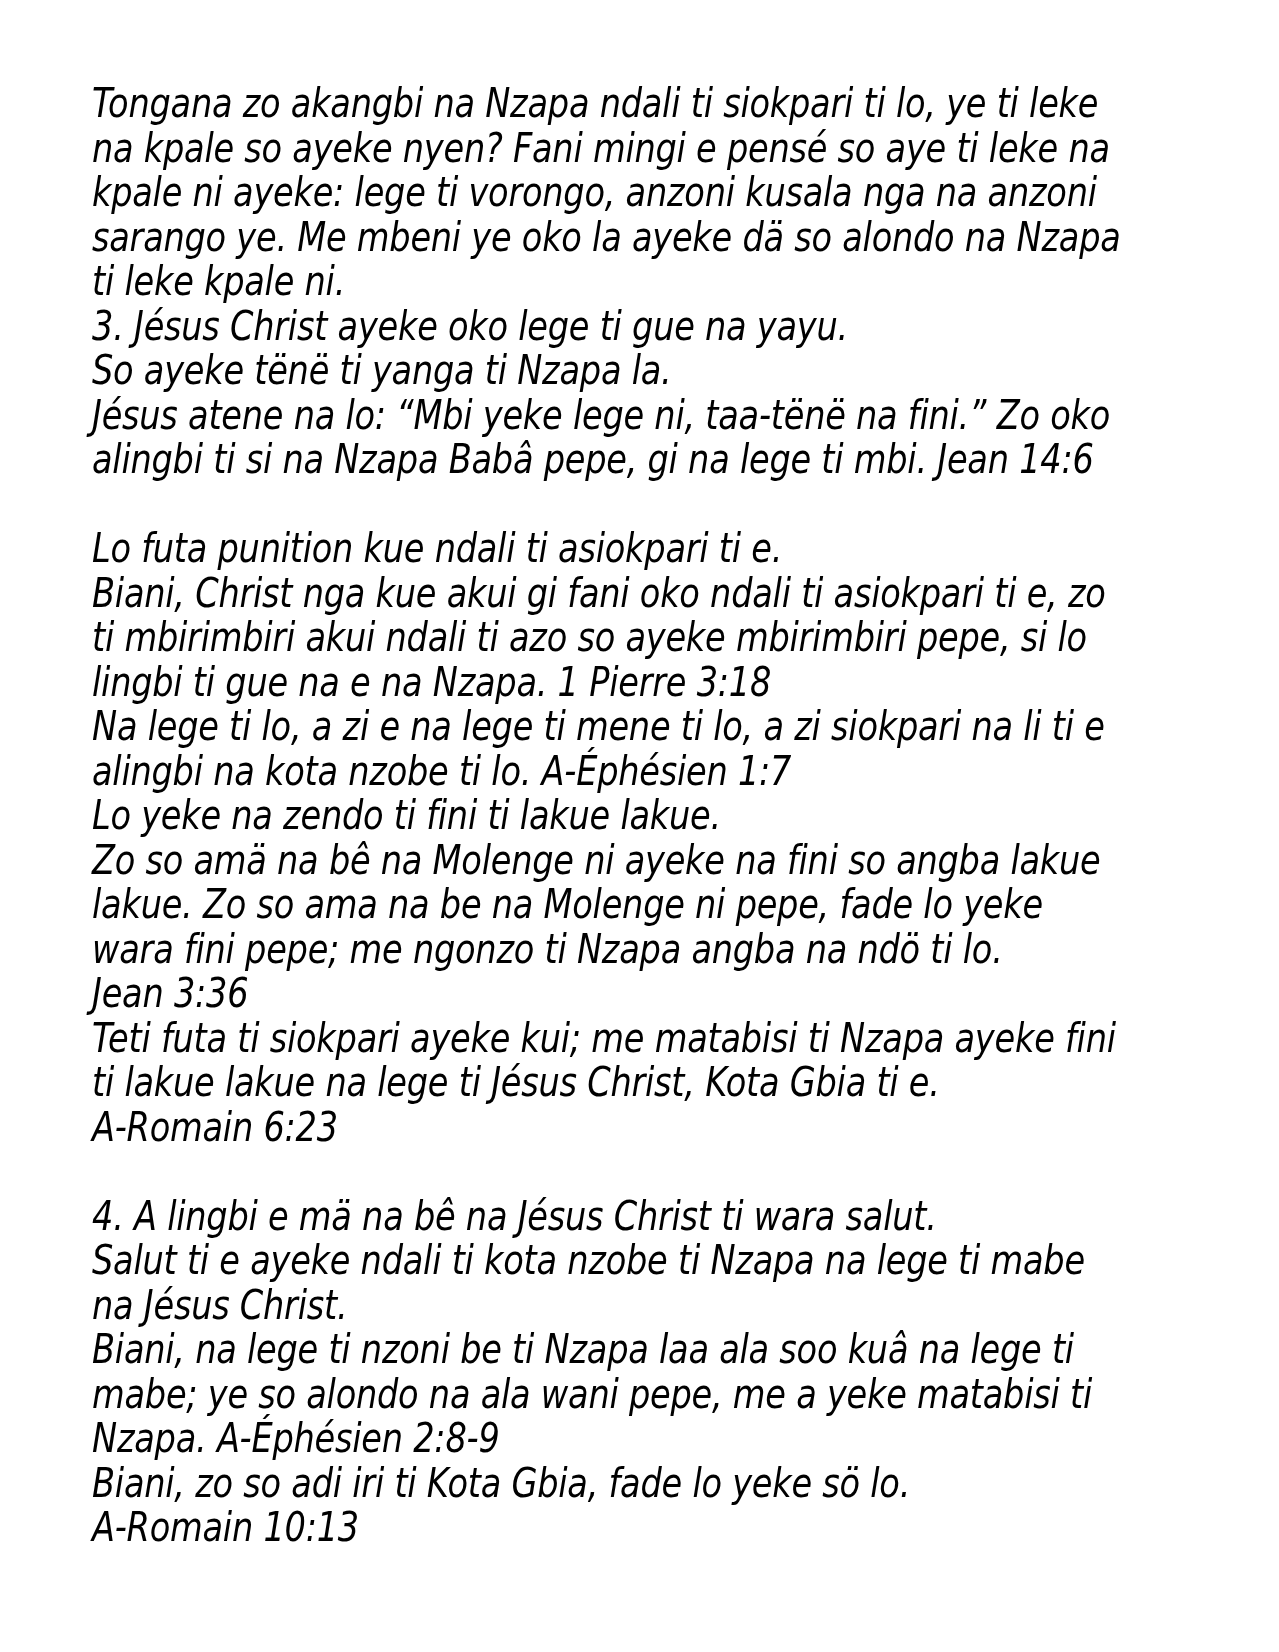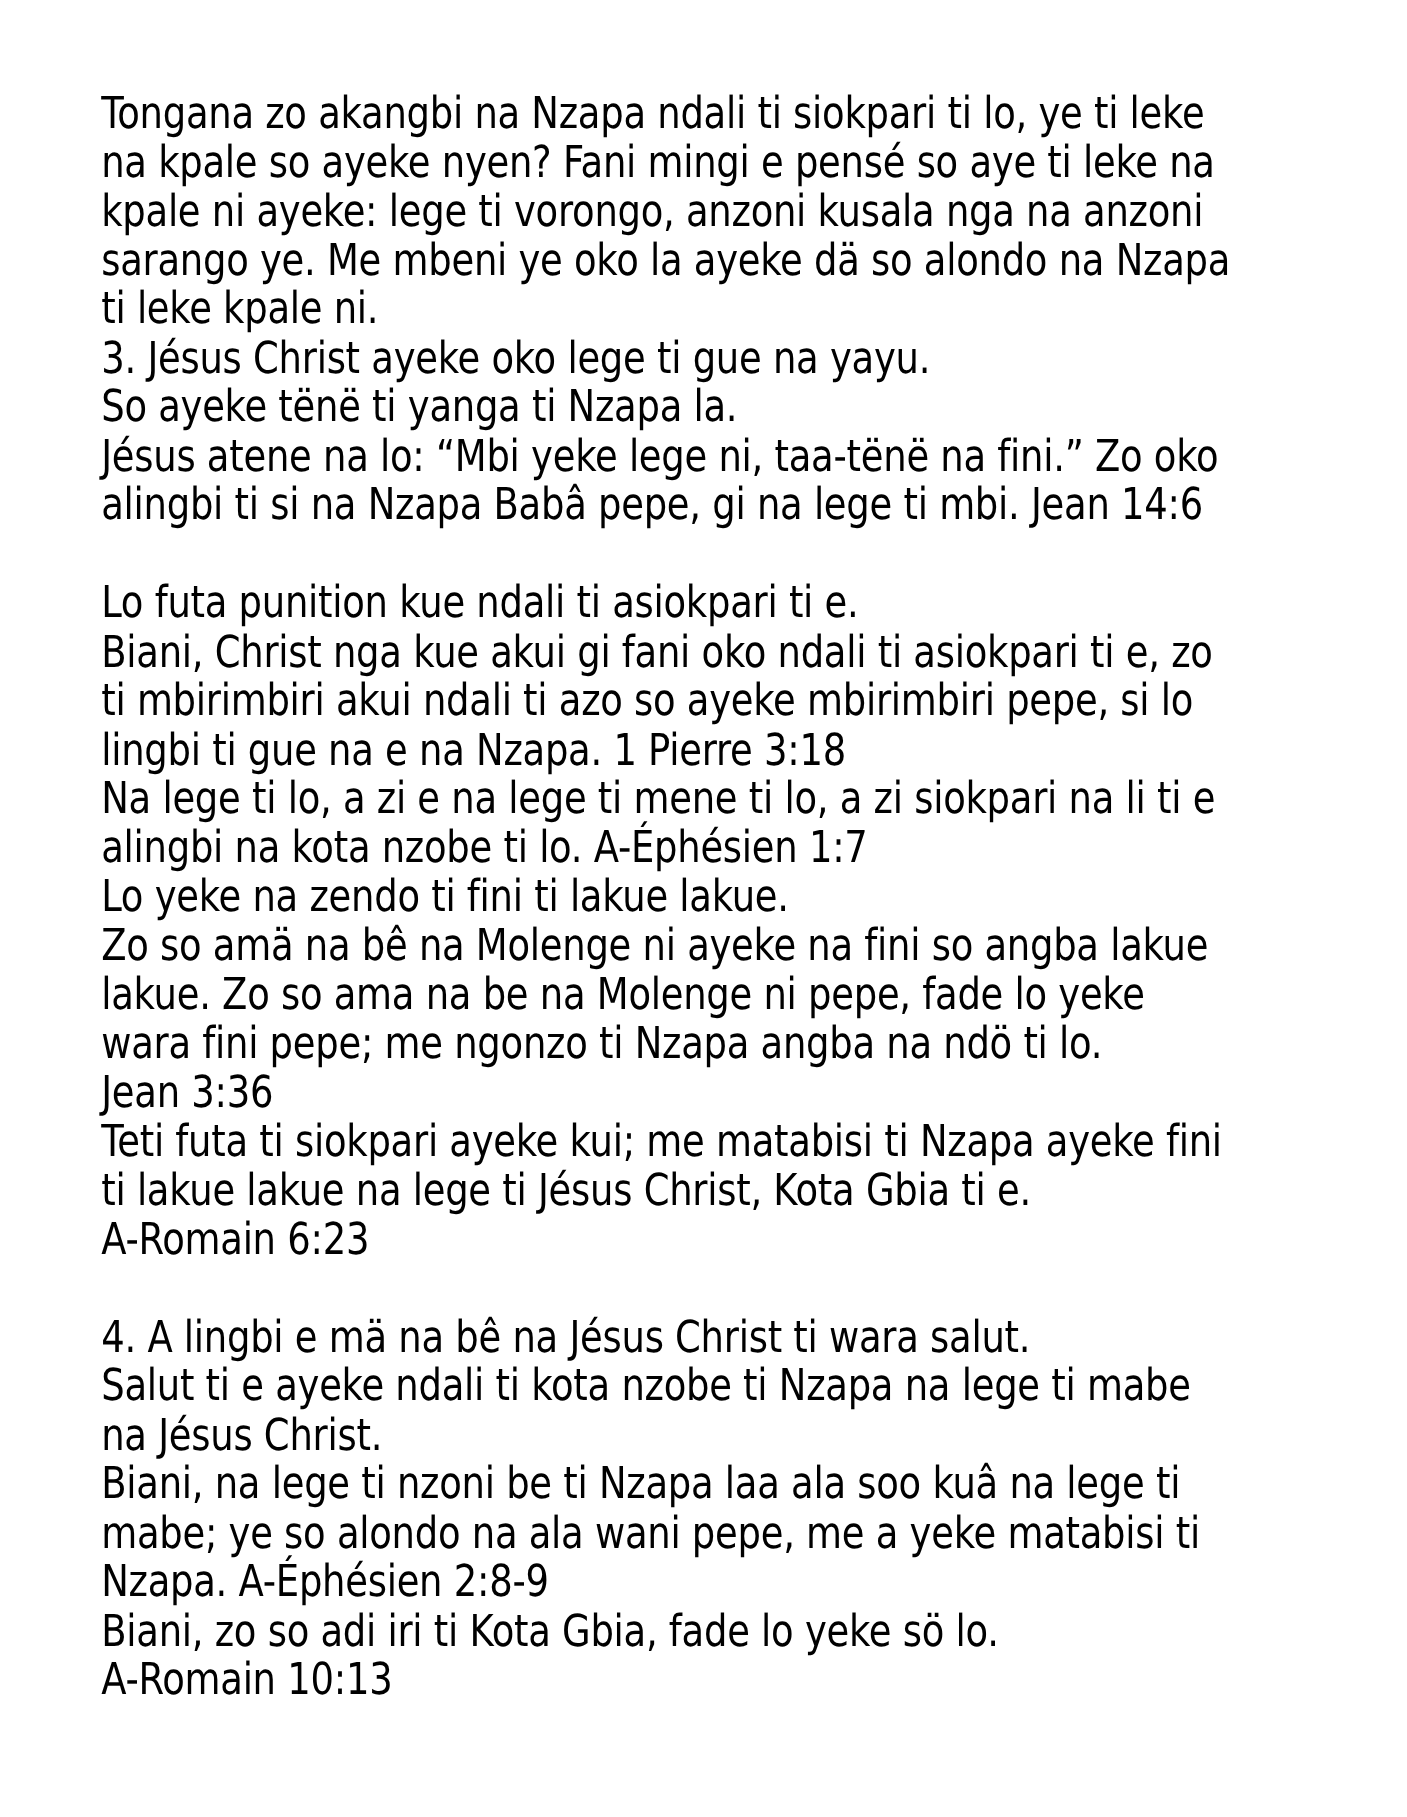--- a/index.html
+++ b/index.html
@@ -10,20 +10,21 @@
     width: 1279px;
     height: 1652px;
     background: #ffffff;
     overflow: hidden;
   }
   .page {
     position: relative;
     width: 1279px;
     height: 1652px;
     background: #ffffff;
+    font-style: italic;
   }
   .text-block {
     position: absolute;
     left: 92px;
     top: 81px;
     color: #000000;
     font-family: "DejaVu Sans", sans-serif;
     font-size: 40px;
     line-height: 44.5px;
     white-space: pre;

